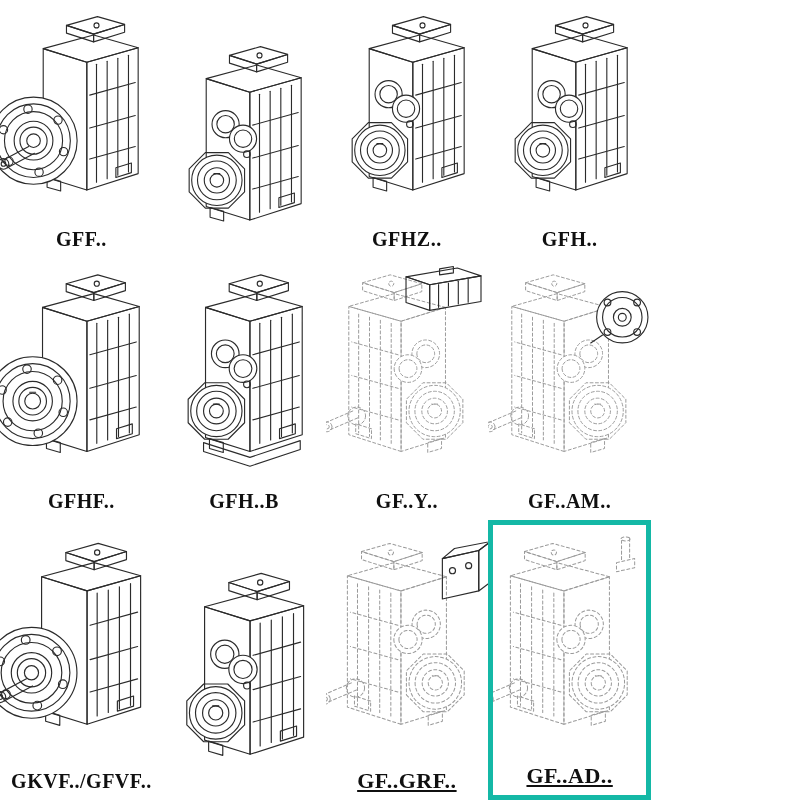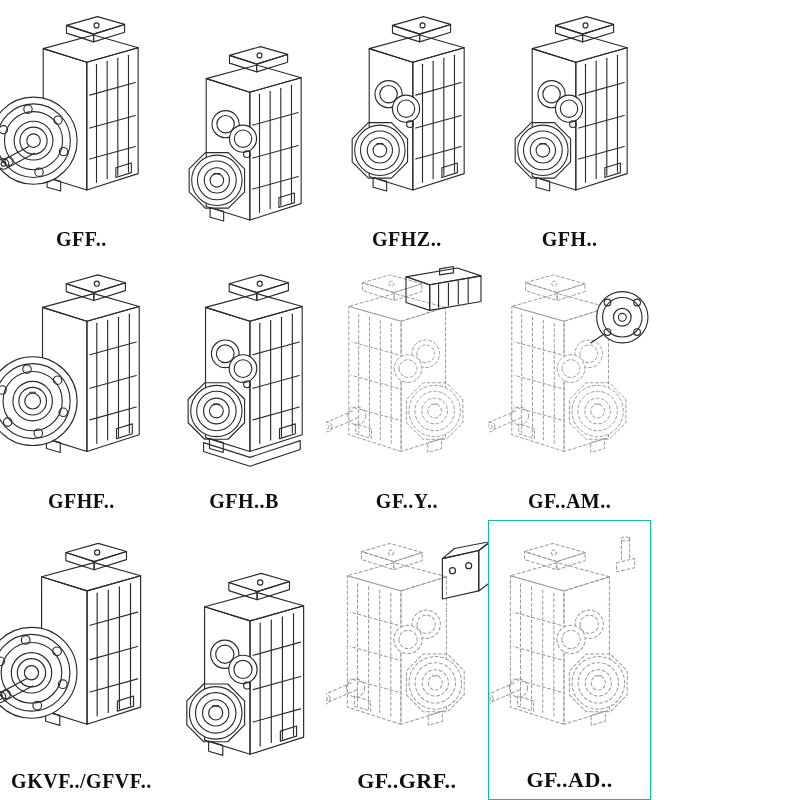--- a/index.html
+++ b/index.html
@@ -15,22 +15,22 @@
     display:flex;flex-direction:column;align-items:center;justify-content:flex-end;
     padding-bottom:4px;box-sizing:border-box;overflow:hidden;
   }
   .cell svg{width:192px;height:calc(100% - 36px);}
   .label{
     height:30px;display:flex;align-items:center;justify-content:center;
     font-family:"Liberation Serif","DejaVu Serif",serif;
     font-weight:bold;font-size:20px;color:#101010;
     letter-spacing:.5px;white-space:nowrap;
   }
-  .label.lg{font-size:22px;}
-  .boxed{border:1px solid #14b8a6;}
+  .label.lg{font-size:22px;text-decoration:underline;}
+  .boxed{border:5px solid #14b8a6;}
 </style>
 </head>
 <body>
 
 <div class="grid">
 
   <div class="cell">
     <svg viewBox="0 0 190 225" preserveAspectRatio="xMidYMid meet">
         <g fill="none" stroke="#2b2b2b" stroke-width="1.15" stroke-linejoin="round" stroke-linecap="round">
           <g>

